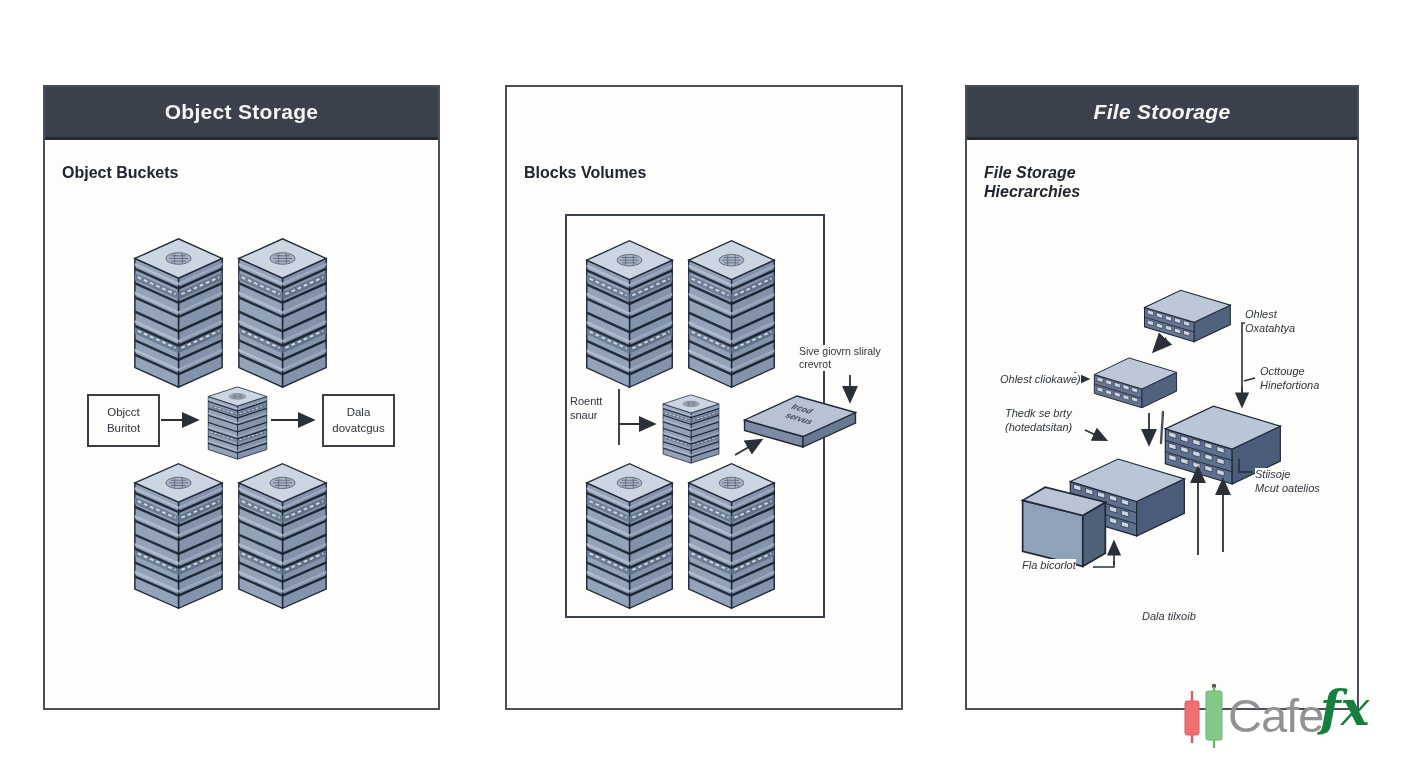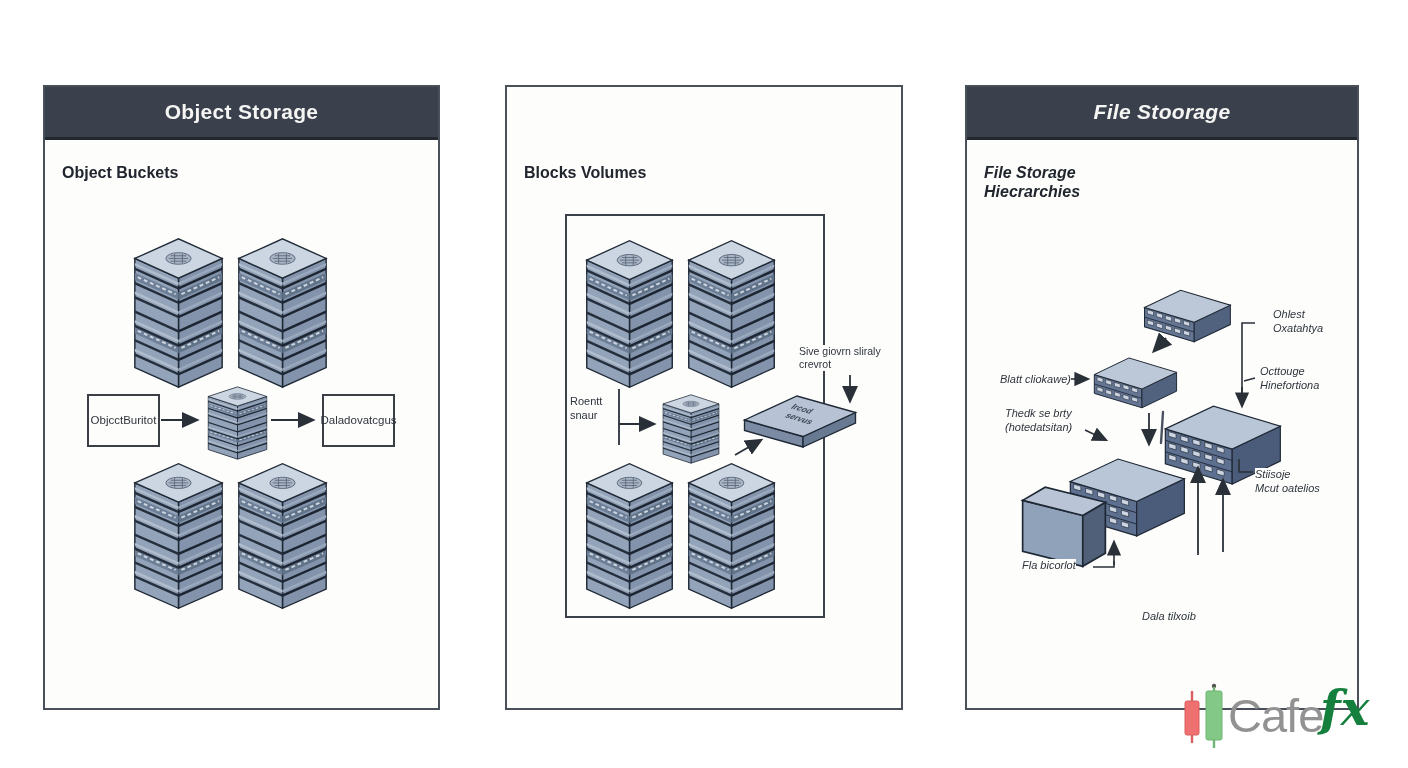--- a/index.html
+++ b/index.html
@@ -29,21 +29,21 @@
     font-size:16px;font-weight:bold;color:#21262e;line-height:1.2;
   }
   .abs{position:absolute;}
   .lbl{
     position:absolute;font-size:11px;line-height:1.25;color:#2f353d;
     background:#fdfdfc;white-space:nowrap;
   }
   .label-box{
     position:absolute;width:73px;height:53px;box-sizing:border-box;
     border:2px solid #3a3f46;background:#fdfdfc;
-    display:flex;align-items:center;justify-content:center;
+    display:flex;flex-direction:column;align-items:center;justify-content:center;
     font-size:11.5px;color:#2f353d;line-height:1.35;z-index:4;
   }
   .inner-rect{
     position:absolute;border:2px solid #3b4149;box-sizing:border-box;z-index:1;
     background:transparent;
   }
   .z2{z-index:2;} .z3{z-index:3;} .z4{z-index:4;}
   svg{display:block;}
   .arrow-layer{position:absolute;left:0;top:0;z-index:3;pointer-events:none;}
   
@@ -232,29 +232,29 @@
   <svg class="abs z2" style="left:193px;top:307px" width="127" height="94" viewBox="0 0 190 140" preserveAspectRatio="none">
       <use href="#server3"></use>
     </svg>
   <svg class="abs z2" style="left:98px;top:360px" width="126" height="93" viewBox="0 0 190 140" preserveAspectRatio="false">
       <use href="#server3"></use>
     </svg>
   <svg class="abs z2" style="left:50px;top:387px" width="94" height="98" viewBox="0 0 100 104" preserveAspectRatio="none">
       <use href="#tallslab"></use>
     </svg>
 
-  <div class="lbl z4" style="left:306px;top:221px">
+  <div class="lbl z4" style="left:278px;top:221px">
     <span>Ohlest</span><br>
     <span>Oxatahtya</span>
   </div>
   <div class="lbl z4" style="left:293px;top:278px">
     <span>Octtouge</span><br>
     <span>Hinefortiona</span>
   </div>
-  <div class="lbl z4" style="left:33px;top:286px">Blatt cliokawe)</div>
+  <div class="lbl z4" style="left:33px;top:286px">Ohlest cliokawe)</div>
   <div class="lbl z4" style="left:38px;top:320px">
     <span>Thedk se brty</span><br>
     <span>(hotedatsitan)</span>
   </div>
   <div class="lbl z4" style="left:288px;top:381px">
     <span>Stiisoje</span><br>
     <span>Mcut oatelios</span>
   </div>
   <div class="lbl z4" style="left:55px;top:472px">Fla bicorlot</div>
   <div class="lbl z4" style="left:175px;top:523px">Dala tilxoib</div>

